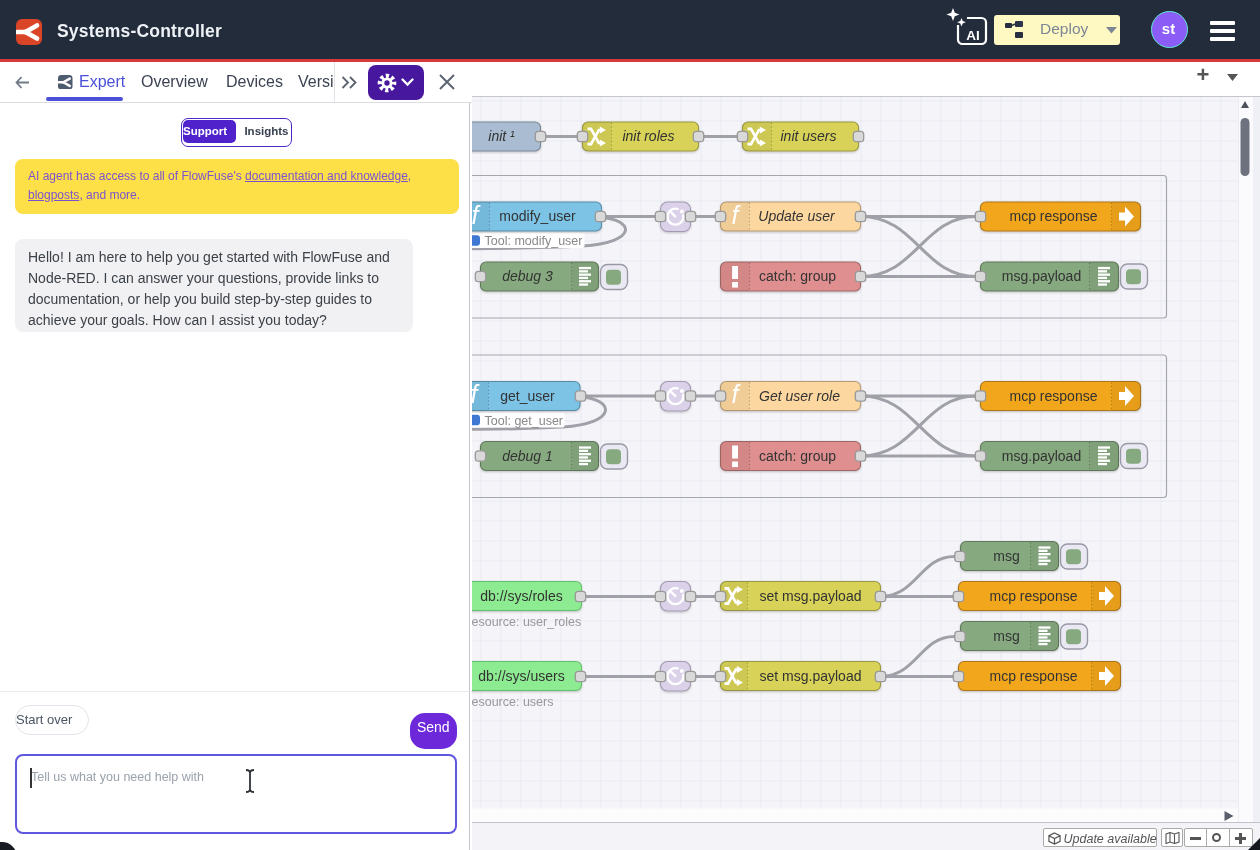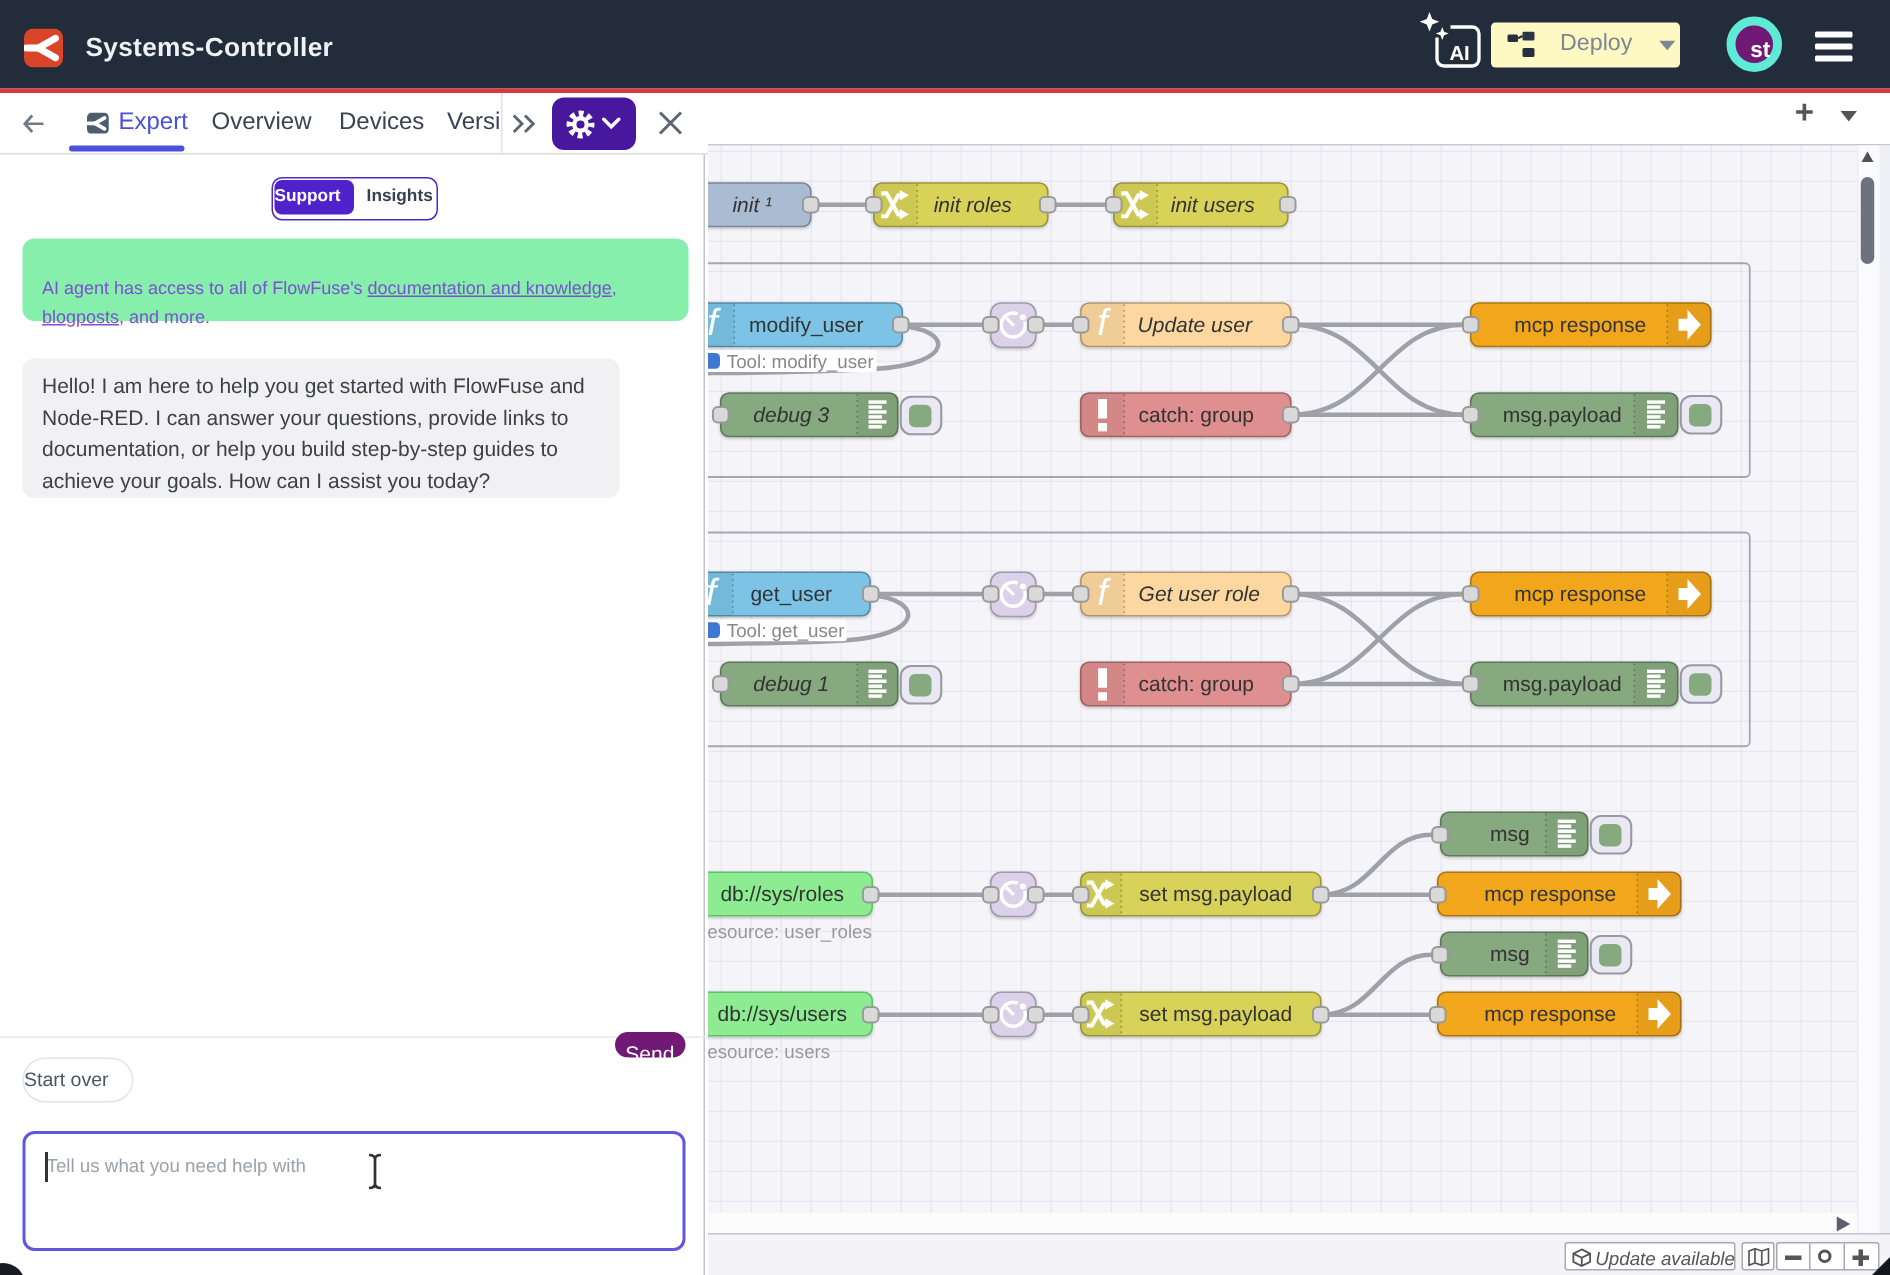--- a/index.html
+++ b/index.html
@@ -34,21 +34,21 @@
       <rect x="1" y="2" width="7" height="5" rx="1" fill="#262f3f"></rect>
       <rect x="11" y="0" width="8" height="6" rx="1" fill="#2c3547"></rect>
       <rect x="11" y="11" width="8" height="6" rx="1" fill="#262f3f"></rect>
       <path d="M8,4.5 L11,3" stroke="#262f3f" stroke-width="1.5"></path>
     </svg>
     <span class="abs" style="left:46px;top:5.5px;font-size:15.5px;color:#7d8695">Deploy</span>
     <svg class="abs" style="left:112px;top:12.5px" width="11" height="8">
         <path d="M0,0 L11,0 L5.5,6.5 Z" fill="#7d8695"></path>
       </svg>
   </div>
-  <div class="abs" style="left:1151px;top:11px;width:37px;height:37px;border-radius:50%;background:#701a75;border:6px solid #5eead4;">
+  <div class="abs" style="left:1151px;top:11px;width:37px;height:37px;border-radius:50%;background:#8b5cf6;border:1px solid #5eead4;">
     <span class="abs" style="left:0;top:8px;width:33px;text-align:center;font-size:15px;font-weight:bold;color:#fff">st</span>
   </div>
   <div class="abs" style="left:1210px;top:21px;width:25px;height:20px;">
     <div style="height:4px;background:#fff;border-radius:1px;margin-bottom:4px"></div>
     <div style="height:4px;background:#fff;border-radius:1px;margin-bottom:4px"></div>
     <div style="height:4px;background:#fff;border-radius:1px"></div>
   </div>
 </div>
 <div id="redline"></div>
 
@@ -497,27 +497,27 @@
     <svg class="abs" style="left:438px;top:11px" width="18" height="18" viewBox="0 0 18 18">
       <path d="M2,2 L16,16 M16,2 L2,16" stroke="#5d6570" stroke-width="2"></path>
     </svg>
   </div>
 
   <div class="abs" style="left:180.5px;top:56px;width:111.5px;height:29px;border:1.5px solid #4d28c8;border-radius:7px;background:#fff">
     <div class="abs" style="left:1.5px;top:1.5px;width:53px;height:23px;background:#4f22cc;border-radius:5px;text-align:left;line-height:23px;font-size:11.5px;font-weight:bold;color:#fff">Support</div>
     <div class="abs" style="left:55px;top:1.5px;width:52px;height:23px;text-align:right;line-height:23px;font-size:11.5px;font-weight:bold;color:#374151">Insights</div>
   </div>
 
-  <div class="abs" style="left:15px;top:97.5px;width:444px;height:55px;background:#86efac;border-radius:8px;padding:24px 13px;font-size:12px;line-height:19px;color:#7a52d0;white-space:nowrap">AI agent has access to all of FlowFuse's <span style="text-decoration:underline">documentation and knowledge</span>,<br><span style="text-decoration:underline">blogposts</span>, and more.</div>
+  <div class="abs" style="left:15px;top:97.5px;width:444px;height:55px;background:#fde047;border-radius:8px;padding:8px 13px;font-size:12px;line-height:19px;color:#7a52d0;white-space:nowrap">AI agent has access to all of FlowFuse's <span style="text-decoration:underline">documentation and knowledge</span>,<br><span style="text-decoration:underline">blogposts</span>, and more.</div>
 
   <div class="abs" style="left:15px;top:177.5px;width:398px;height:93px;background:#f1f1f3;border-radius:8px;padding:8px 13px;font-size:14px;line-height:21px;color:#3c4148;white-space:nowrap">Hello! I am here to help you get started with FlowFuse and<br>Node-RED. I can answer your questions, provide links to<br>documentation, or help you build step-by-step guides to<br>achieve your goals. How can I assist you today?</div>
 
   <div class="abs" style="left:0;top:629.5px;width:472px;height:1px;background:#e8e8ee"></div>
   <div class="abs" style="left:15px;top:643.5px;width:74px;height:29.5px;border:1px solid #e3e3ec;border-radius:15px;background:#fff;line-height:28px;font-size:13px;color:#4b5563">Start over</div>
-  <div class="abs" style="left:409.5px;top:626px;width:47.5px;height:17px;border-radius:15px;background:#701a75;text-align:center;line-height:29px;font-size:14px;color:#fff">Send</div>
+  <div class="abs" style="left:409.5px;top:651px;width:47.5px;height:36px;border-radius:15px;background:#6d28d9;text-align:center;line-height:29px;font-size:14px;color:#fff">Send</div>
   <div class="abs" style="left:15px;top:692.5px;width:442px;height:80px;border:2px solid #6156df;border-radius:8px;background:#fff;">
     <div class="abs" style="left:14px;top:14px;font-size:12.5px;color:#9aa2ac">Tell us what you need help with</div>
     <div class="abs" style="left:13px;top:12px;width:1.5px;height:20px;background:#333"></div>
     <svg class="abs" style="left:225px;top:12px" width="16" height="26" viewBox="0 0 16 26">
       <g stroke="#2f3237" stroke-width="1.8" fill="none">
         <path d="M4,2 C6.5,2 8,3 8,5 L8,21 C8,23 6.5,24 4,24 M12,2 C9.5,2 8,3 8,5 M12,24 C9.5,24 8,23 8,21"></path>
       </g>
     </svg>
   </div>
   <div class="abs" style="left:-13px;top:780.5px;width:30px;height:30px;border-radius:50%;background:#191c22"></div>

